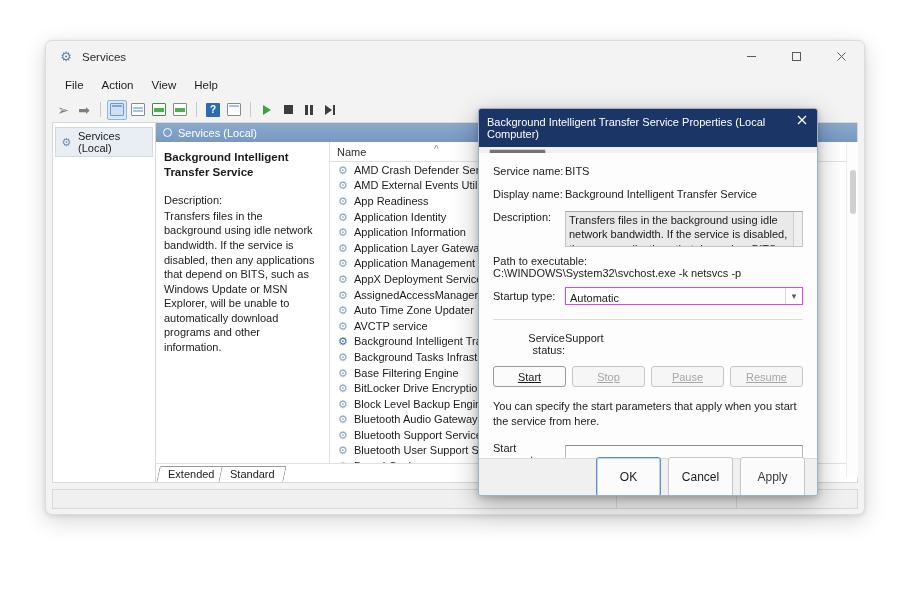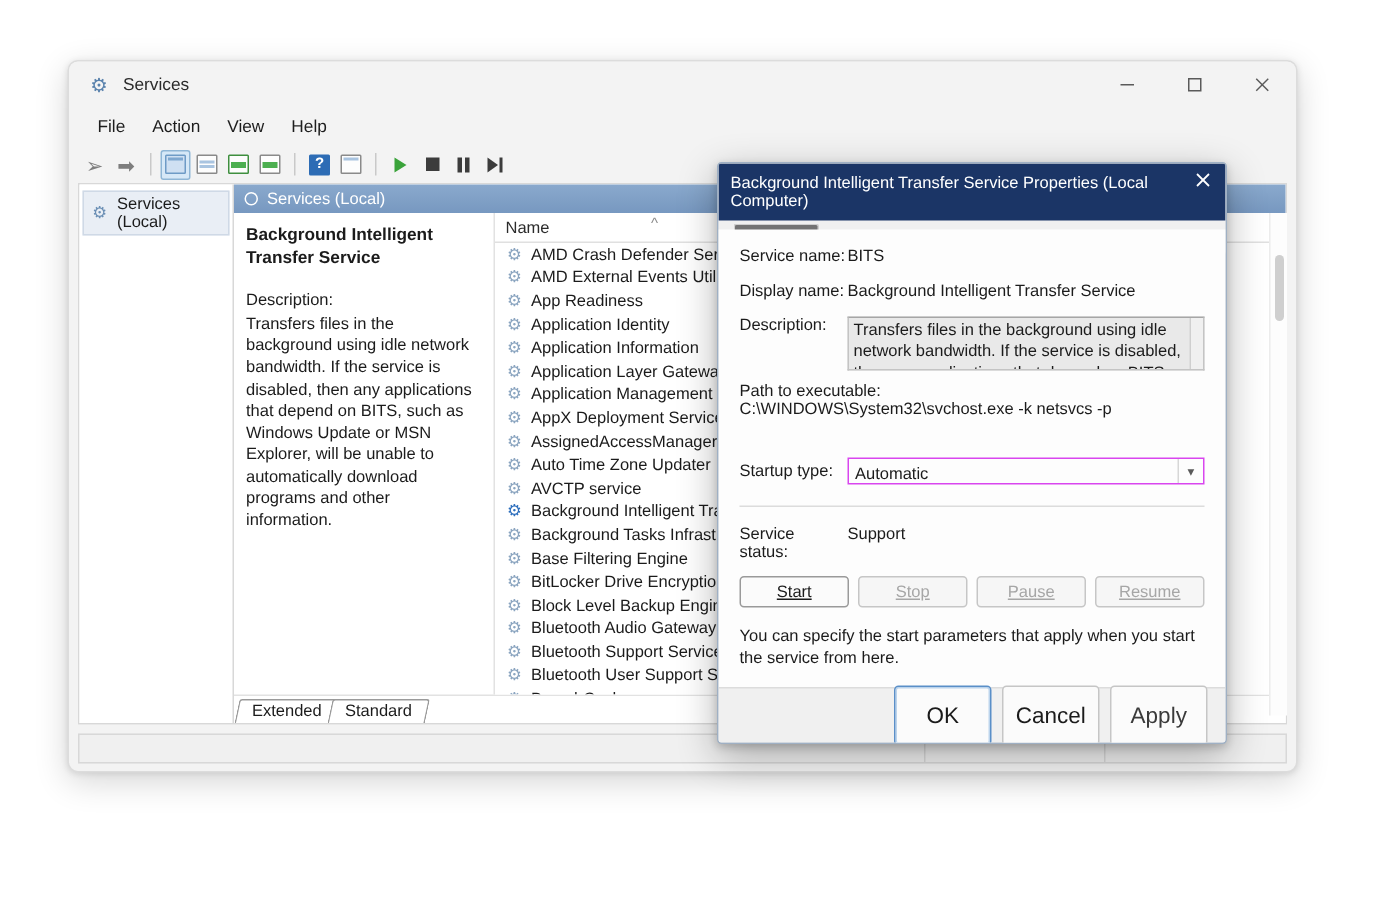--- a/index.html
+++ b/index.html
@@ -392,21 +392,21 @@
     line-height: 1.3;
     padding: 1px 3px;
     overflow: hidden;
     position: relative;
   }
   #desc-box-scroll {
     position: absolute; right: 0; top: 0; bottom: 0;
     width: 9px; background: #f0f0f0; border-left: 1px solid #cfcfcf;
   }
   #path-label { margin-bottom: 0px; }
-  #path-value { margin-bottom: 26px; font-size: 11px; }
+  #path-value { margin-bottom: 8px; font-size: 11px; }
 
   #startup-row { align-items: center; margin-bottom: 2px; }
   #startup-select {
     flex: 1;
     height: 18px;
     background: #fdfdfd;
     border: 1px solid #d946ef;
     display: flex; align-items: flex-end;
     position: relative;
     font-size: 11px;
@@ -416,21 +416,21 @@
     position: absolute; right: 0; top: 0; bottom: 0;
     width: 17px;
     display: flex; align-items: center; justify-content: center;
     color: #5a5a5a; font-size: 9px;
     border-left: 1px solid #d7d7d7;
   }
   .hsep {
     height: 1px; background: #dcdcdc;
     margin: 14px 0 12px 0;
   }
-  #status-row { margin-bottom: 10px; }
+  #status-row { margin-bottom: 10px; text-align: right; }
   #btn-row {
     display: flex; gap: 6px;
     margin-bottom: 12px;
   }
   .ctl-btn {
     flex: 1;
     height: 21px;
     border: 1px solid #c6c6c6;
     background: #fbfbfb;
     border-radius: 3px;
@@ -461,21 +461,21 @@
     border-top: 1px solid #dcdcdc;
     display: flex; align-items: center; justify-content: flex-end;
     gap: 7px;
     padding-right: 12px;
   }
   .foot-btn {
     width: 65px; height: 40px;
     border: 1px solid #c6c6c6;
     background: #fbfbfb;
     border-radius: 3px;
-    font-size: 15px;
+    font-size: 12px;
     display: flex; align-items: center; justify-content: center;
     color: #1b1b1b;
   }
   .foot-btn.primary {
     border-color: #5a8fc8;
     box-shadow: 0 0 0 1px #bcd4ec inset;
   }
   .foot-btn.dim { color: #3a3a3a; }
 </style>
 </head>

